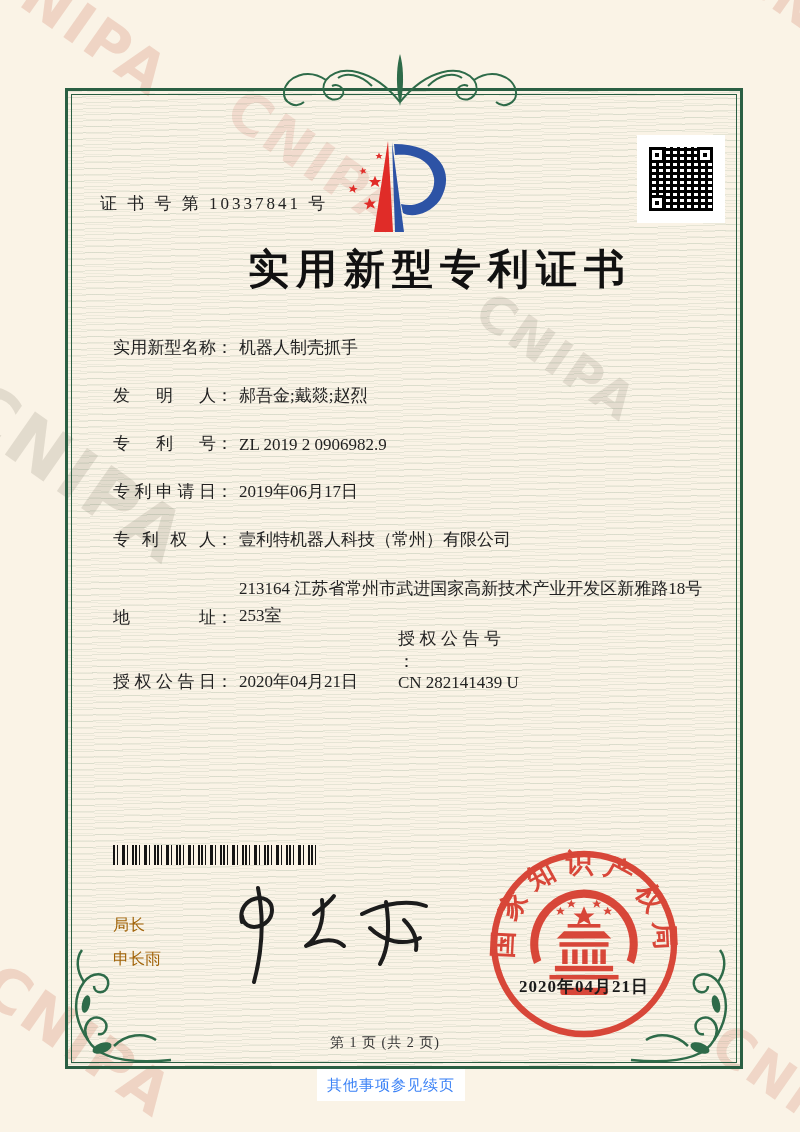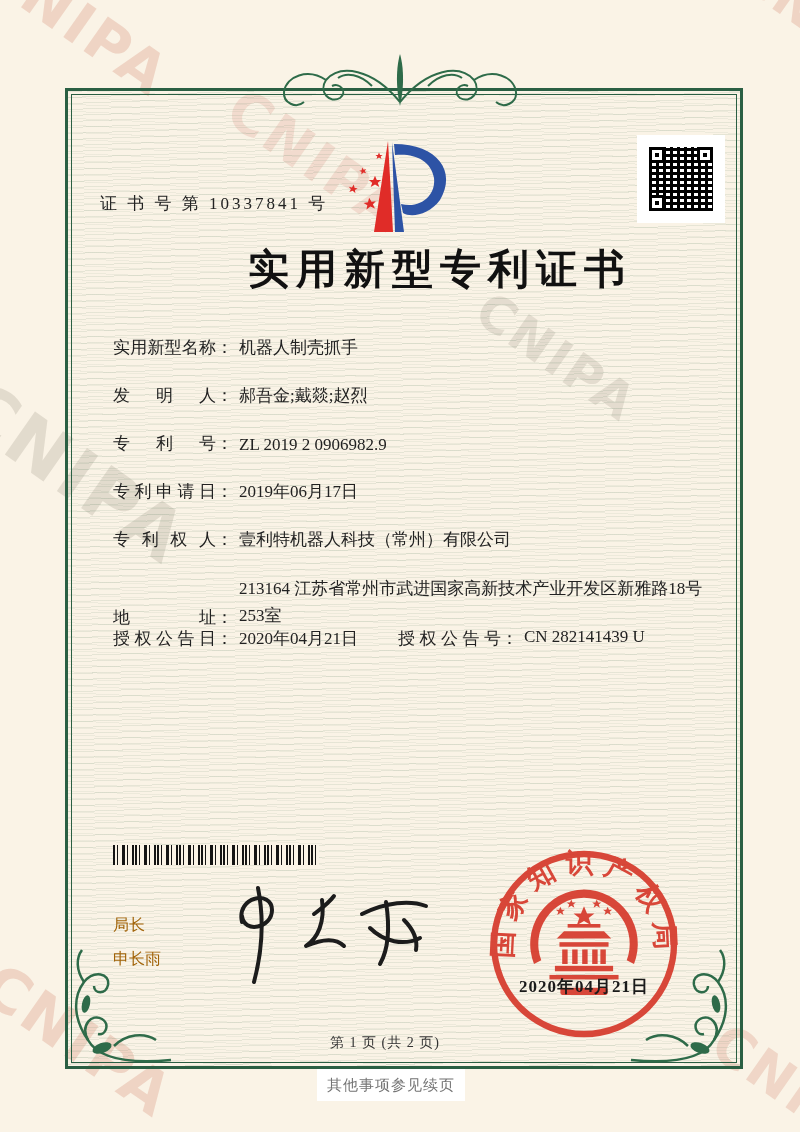--- a/index.html
+++ b/index.html
@@ -19,21 +19,21 @@
   
   .certno{position:absolute;left:100px;top:163px;font-size:17px;letter-spacing:3px;color:#222;margin-top:29px;}
   .title{position:absolute;left:0;top:242px;width:800px;text-align:center;
          font-size:41px;font-weight:bold;letter-spacing:7px;color:#111;padding-left:40px;}
   
   .row{position:absolute;left:113px;font-size:17px;display:flex;align-items:flex-end;color:#222;}
   .flabel{display:inline-block;width:103px;text-align:justify;text-align-last:justify;white-space:normal;}
   .colon{display:inline-block;margin-right:6px;}
   .fvalue{display:inline-block;}
   .addr .fvalue{width:478px;line-height:27px;}
-  .pair2{display:flex;margin-left:40px;}
+  .pair2{display:flex;margin-left:40px;flex-direction:column;}
   
   .paras{position:absolute;left:113px;top:657px;width:578px;font-size:15px;
          line-height:29px;color:#222;text-align:justify;}
   .paras p{margin:0;text-indent:2em;}
   
   .barcode{position:absolute;left:113px;top:845px;width:206px;height:20px;
      background:repeating-linear-gradient(90deg,
         #141414 0 2px,#faf3e6 2px 4px,#141414 4px 5px,#faf3e6 5px 9px,
         #141414 9px 12px,#faf3e6 12px 14px,#141414 14px 15px,#faf3e6 15px 19px,
         #141414 19px 21px,#faf3e6 21px 22px);}
@@ -50,21 +50,21 @@
   .qr{position:absolute;left:12px;top:12px;width:64px;height:64px;background:#fff;
       background-image:
         repeating-linear-gradient(0deg,#000 0 3px,rgba(0,0,0,0) 3px 6px),
         repeating-linear-gradient(90deg,#000 0 3px,rgba(0,0,0,0) 3px 7px);}
   .finder{position:absolute;width:16px;height:16px;background:#fff;border:3px solid #000;box-sizing:border-box;}
   .finder::after{content:"";position:absolute;left:3px;top:3px;width:4px;height:4px;background:#000;}
   .f1{left:0;top:0;} .f2{right:0;top:0;} .f3{left:0;bottom:0;}
   
   .pagefoot{position:absolute;left:0;top:1034px;width:770px;text-align:center;font-size:14px;color:#333;letter-spacing:1px;}
   .note{position:absolute;left:317px;top:1069px;width:148px;height:32px;background:#fff;
-        display:flex;align-items:center;justify-content:center;font-size:15px;color:#737373;letter-spacing:1px;}
+        display:flex;align-items:center;justify-content:center;font-size:15px;color:#3b82f6;letter-spacing:1px;}
   .logo{position:absolute;left:342px;top:136px;}
   .ornament{position:absolute;}
 </style>
 </head>
 <body>
 
 <div class="page">
 
   <div class="wm" style="left:-28px;top:-12px;font-size:58px;color:rgba(230,185,168,0.55);">CNIPA</div>
   <div class="wm" style="left:728px;top:-8px;font-size:52px;color:rgba(230,185,168,0.55);">CNIPA</div>

